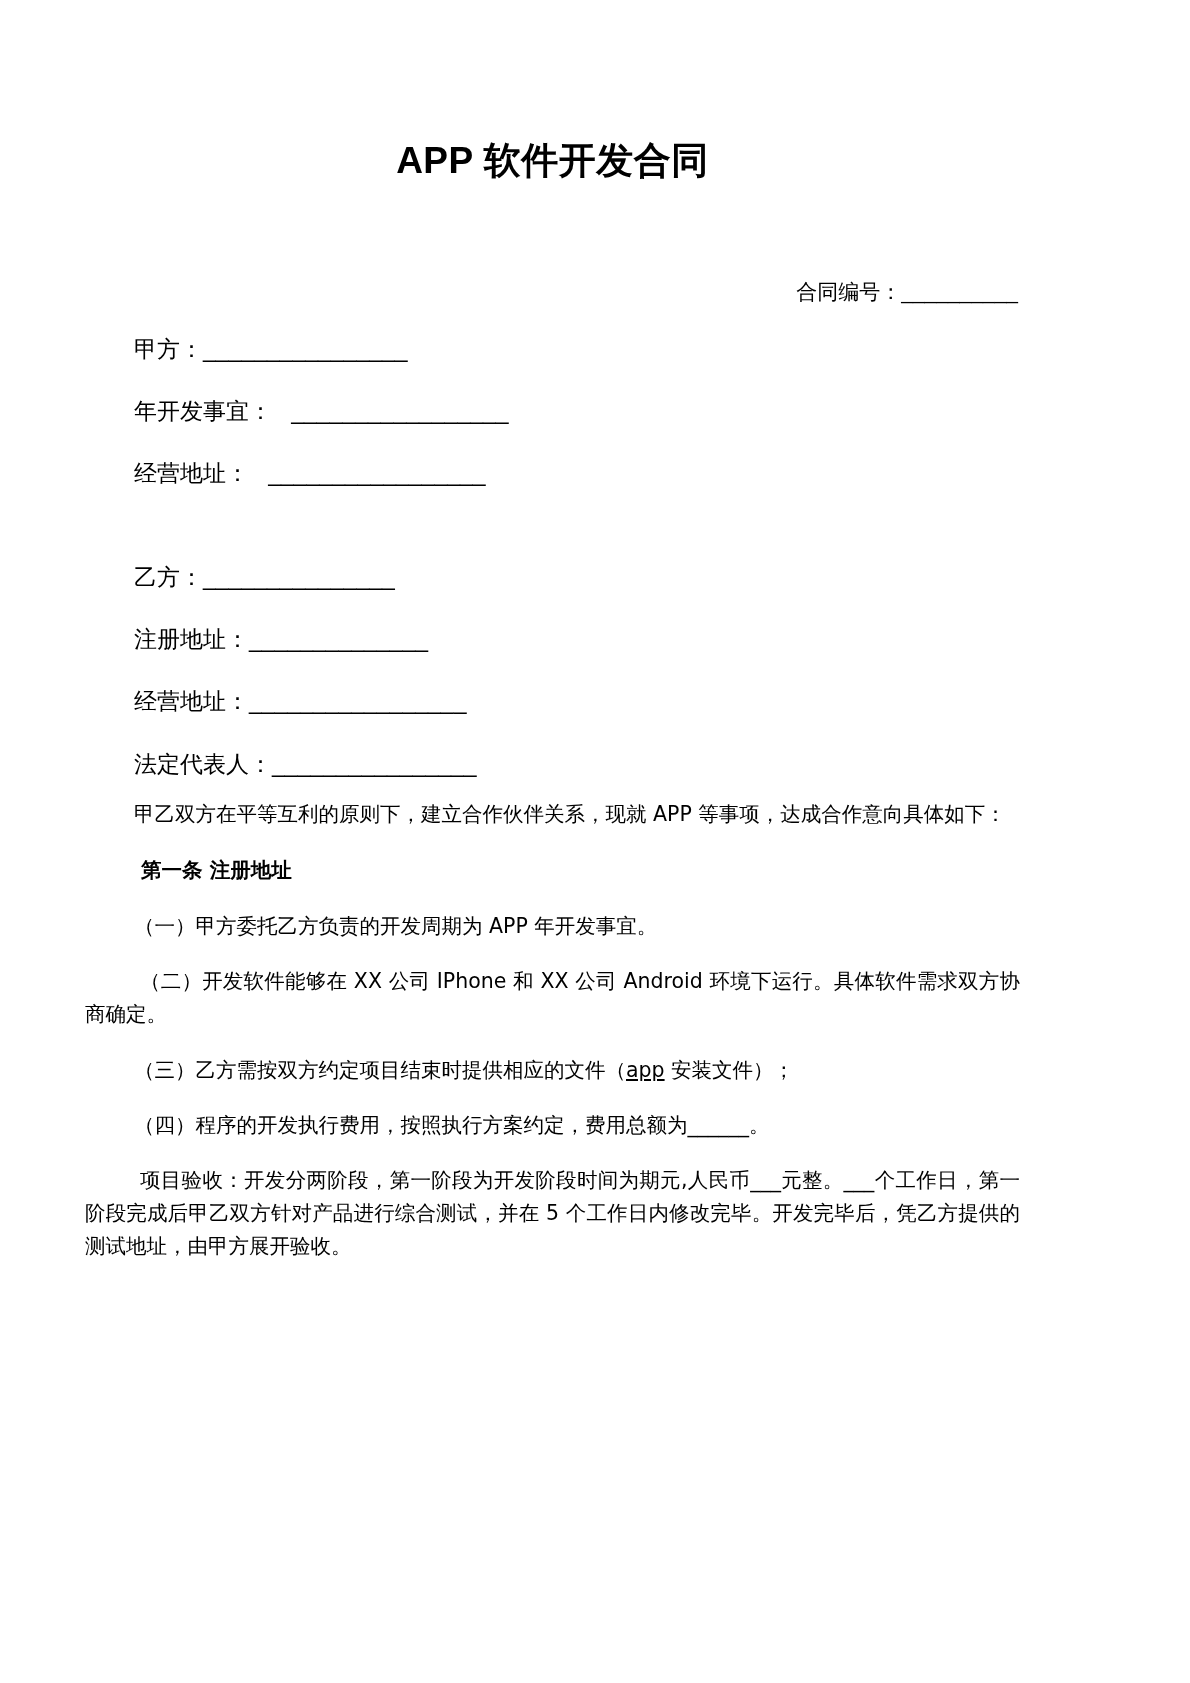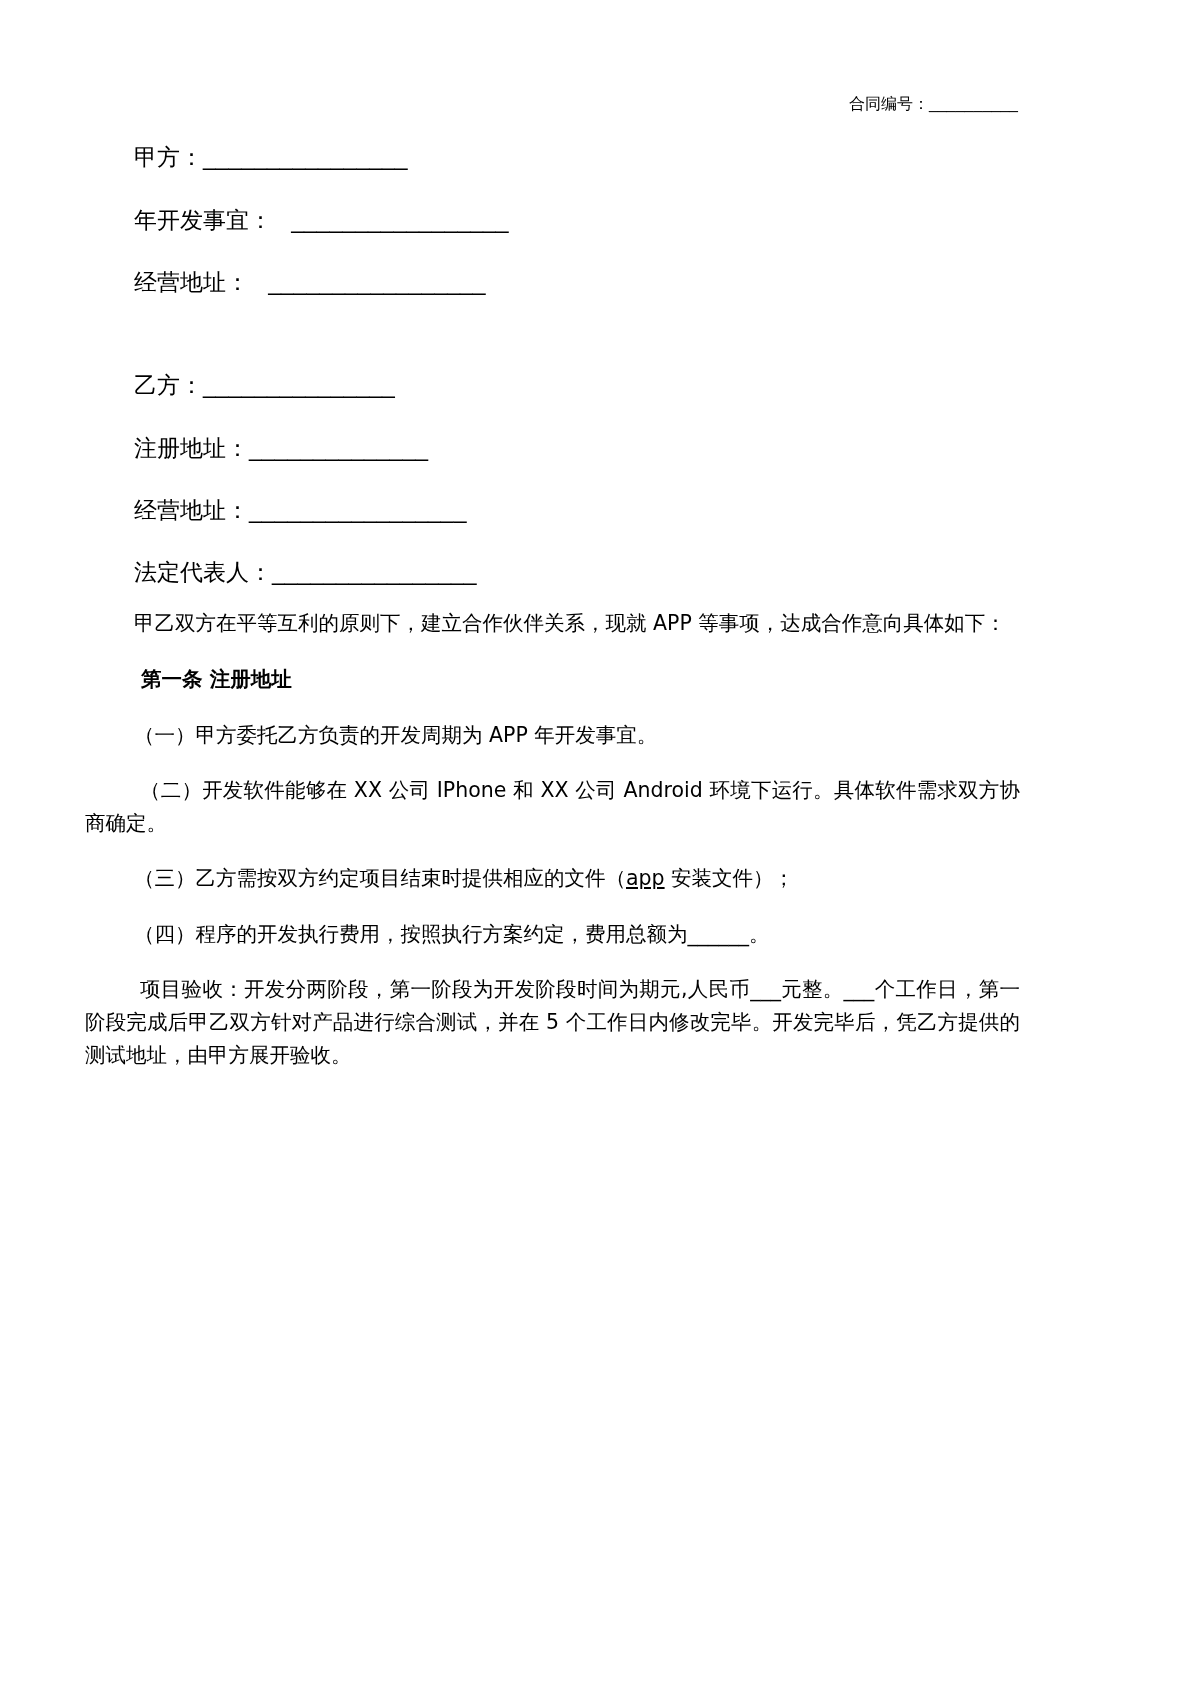--- a/index.html
+++ b/index.html
@@ -36,21 +36,21 @@
     letter-spacing: 0.5px;
     margin: 0;
     padding-top: 138px;
     line-height: 1.25;
     font-family: "Liberation Sans", "DejaVu Sans", sans-serif;
   }
 
   
   .contract-no {
     text-align: right;
-    font-size: 16px;
+    font-size: 21px;
     margin-top: 93px;
     padding-right: 2px;
     line-height: 1.4;
     white-space: nowrap;
   }
 
   
   .party-block {
     margin-top: 26px;
     padding-left: 49px;
@@ -108,20 +108,21 @@
   .u-link {
     text-decoration: underline;
   }
 </style>
 </head>
 <body>
 
 <div class="page">
   <div class="content">
 
+    <h1 class="doc-title">APP 软件开发合同</h1>
 
     <div class="contract-no">合同编号：__________</div>
 
     <div class="party-block first">
       <div class="field-line">甲方：________________</div>
       <div class="field-line">年开发事宜：   _________________</div>
       <div class="field-line">经营地址：   _________________</div>
     </div>
 
     <div class="party-block second">

